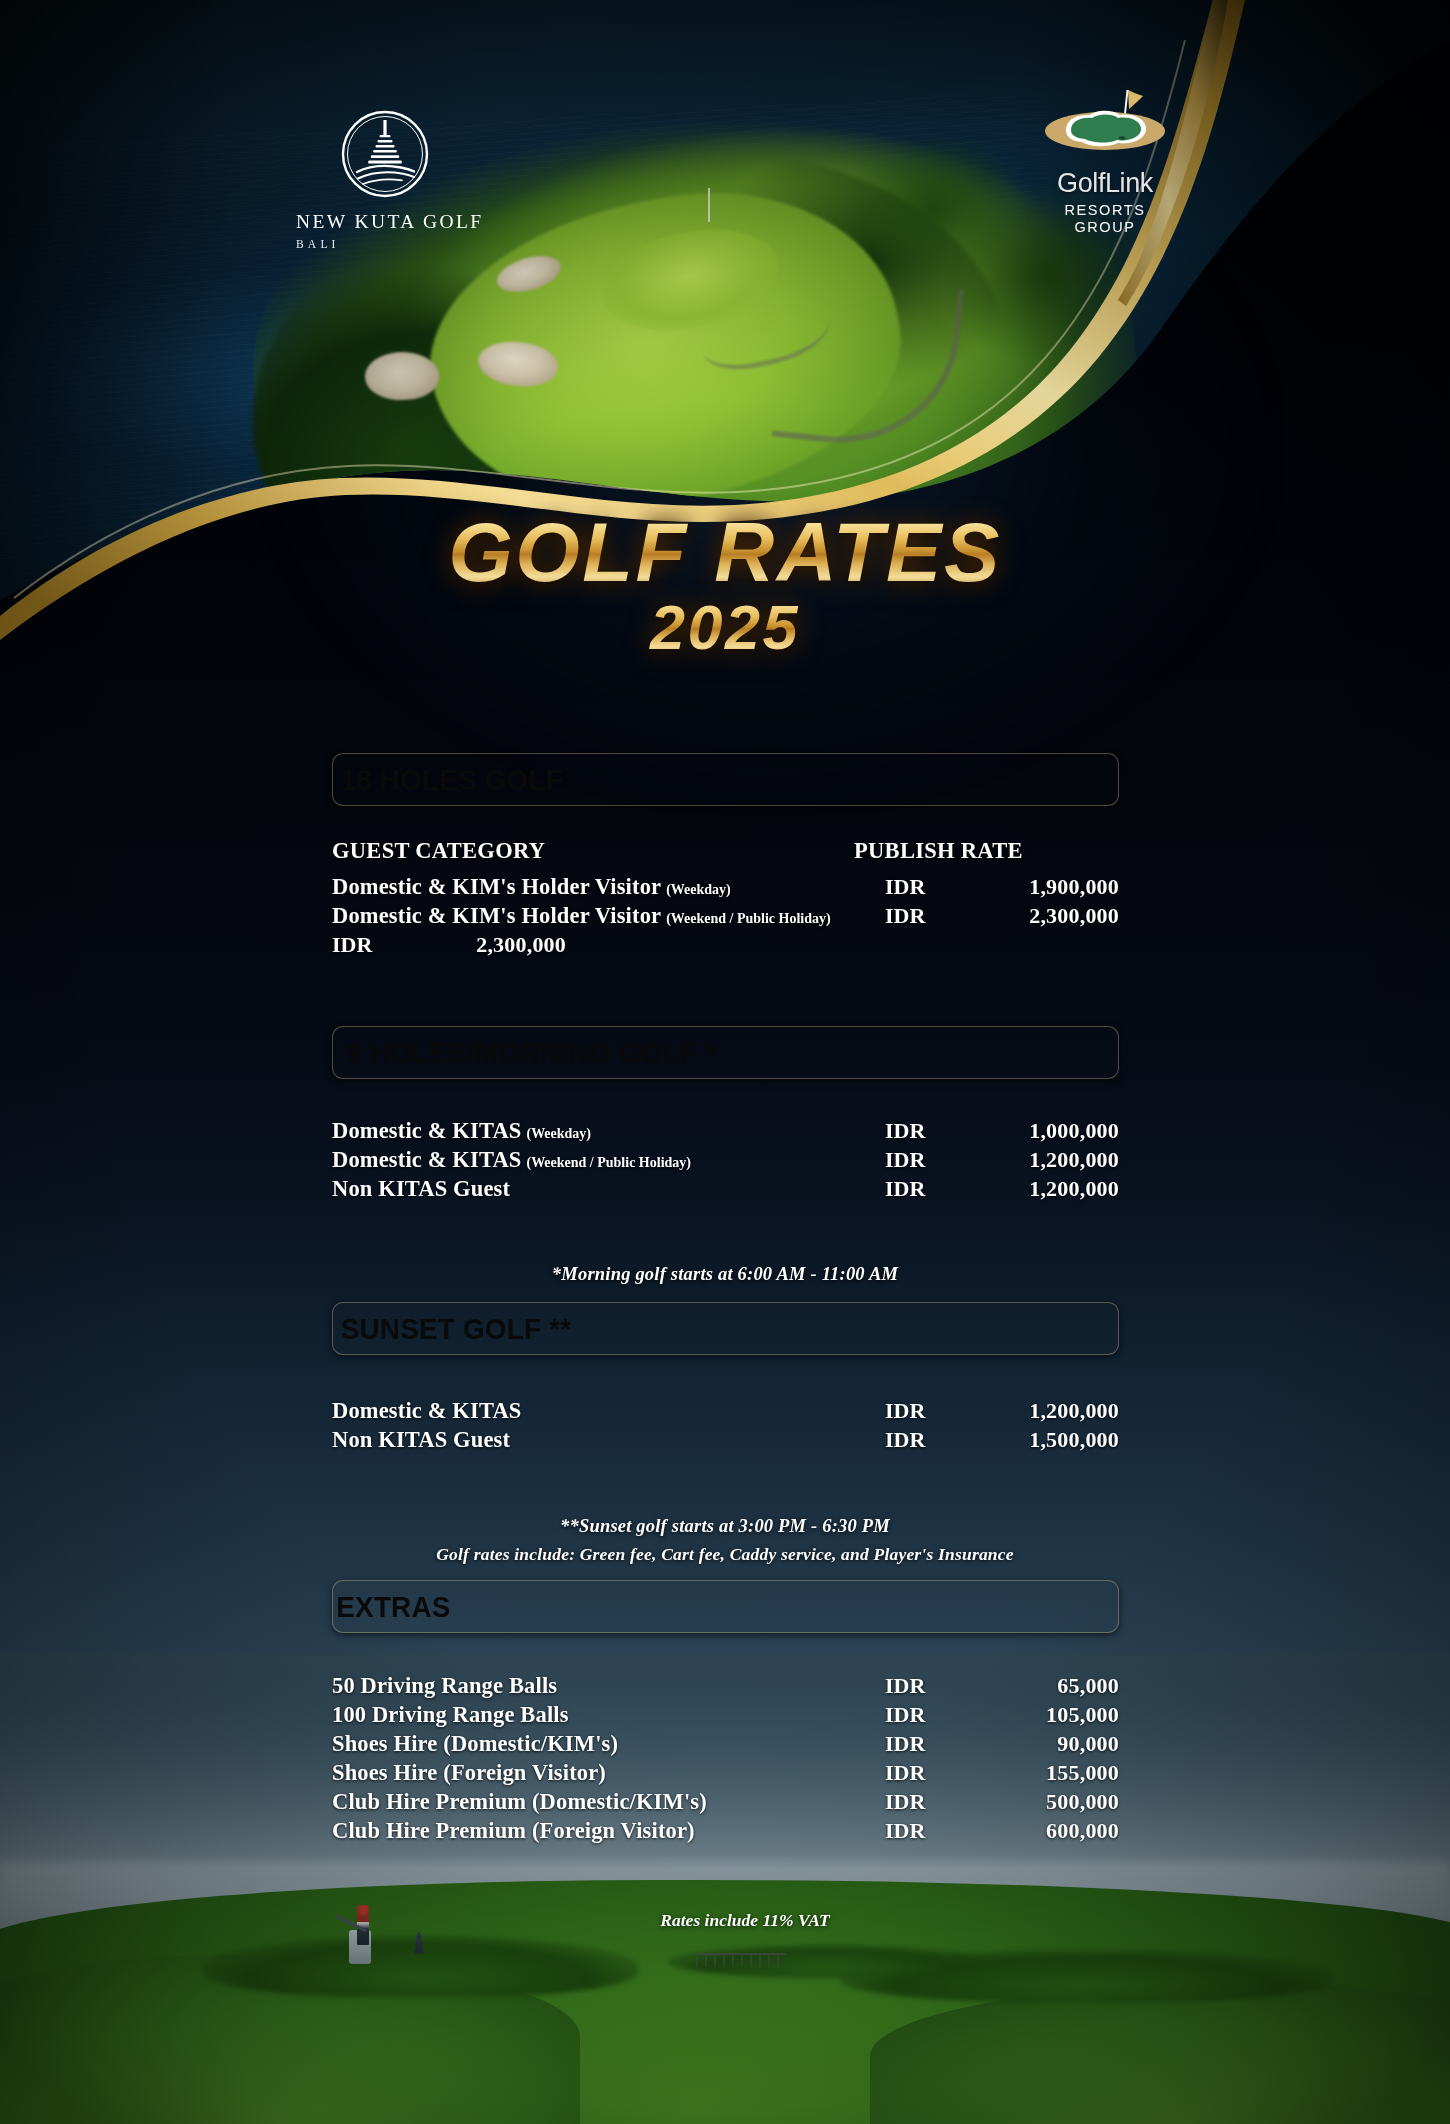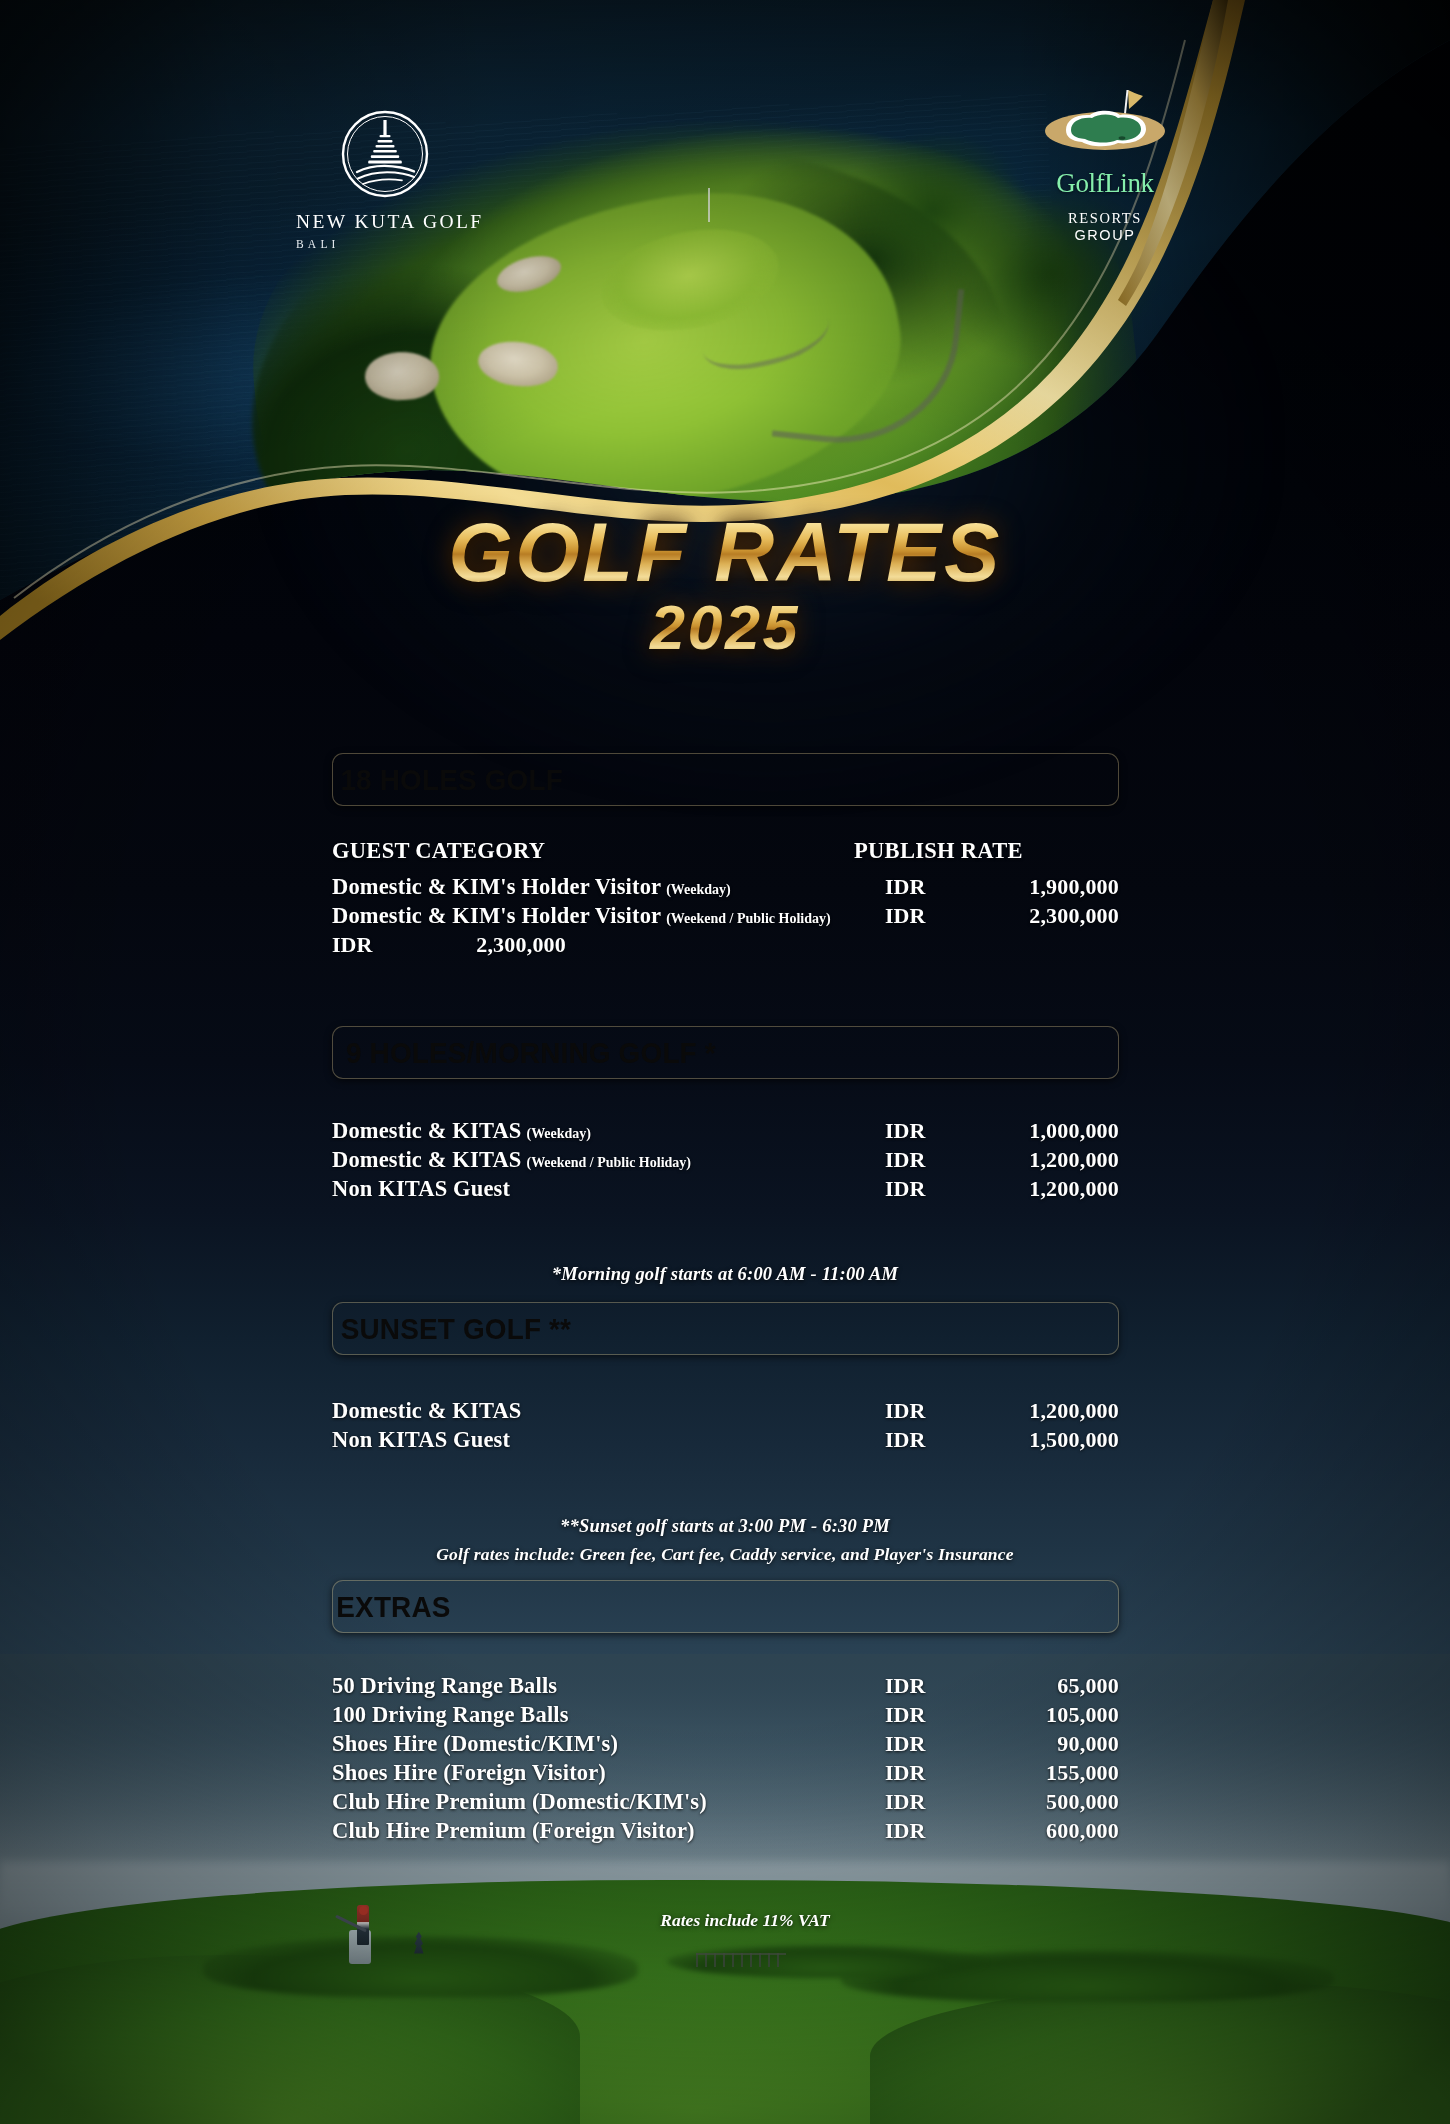--- a/index.html
+++ b/index.html
@@ -297,30 +297,30 @@
     font-family:"Liberation Serif", serif;
     font-size:11.5px;
     letter-spacing:4.2px;
   }
   .logo-gl{
     position:absolute; left:1020px; top:86px; width:170px; text-align:center;
   }
   .logo-gl .gname{
     display:block;
     margin-top:2px;
-    color:#86efac;
-    font-family:Liberation Serif, serif;
+    color:#e5e5e5;
+    font-family:Liberation Sans, sans-serif;
     font-size:27px;
     letter-spacing:-.4px;
     line-height:1;
     text-shadow:0 1px 3px rgba(0,0,0,.6);
   }
   .logo-gl .gsub1{
-    display:block; margin-top:13px;
-    color:#fff; font-family:Liberation Serif, serif;
+    display:block; margin-top:5px;
+    color:#fff; font-family:Liberation Sans, sans-serif;
     font-size:14.5px; letter-spacing:1.6px; line-height:1.15;
   }
   .logo-gl .gsub2{
     display:block;
     color:#fff; font-family:"Liberation Sans", sans-serif;
     font-size:14.5px; letter-spacing:1.6px; line-height:1.15;
   }
 
   
   .title-wrap{

